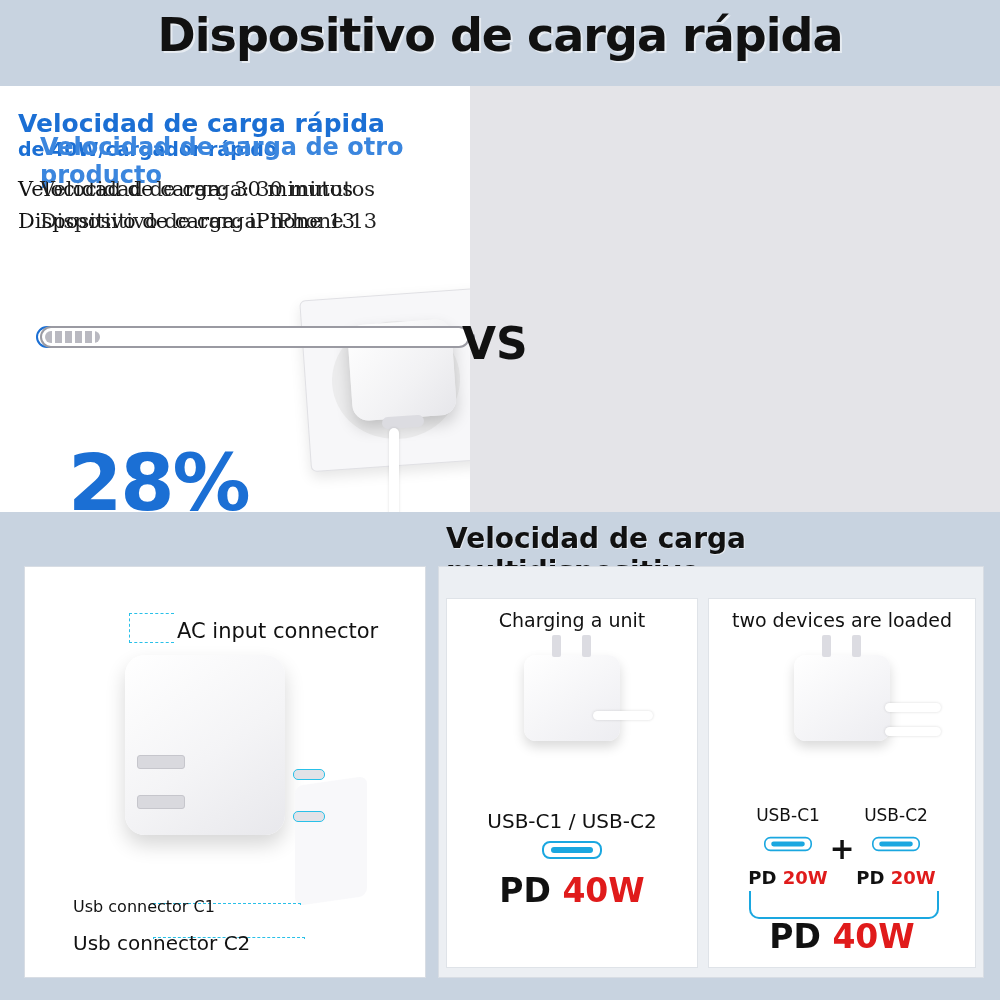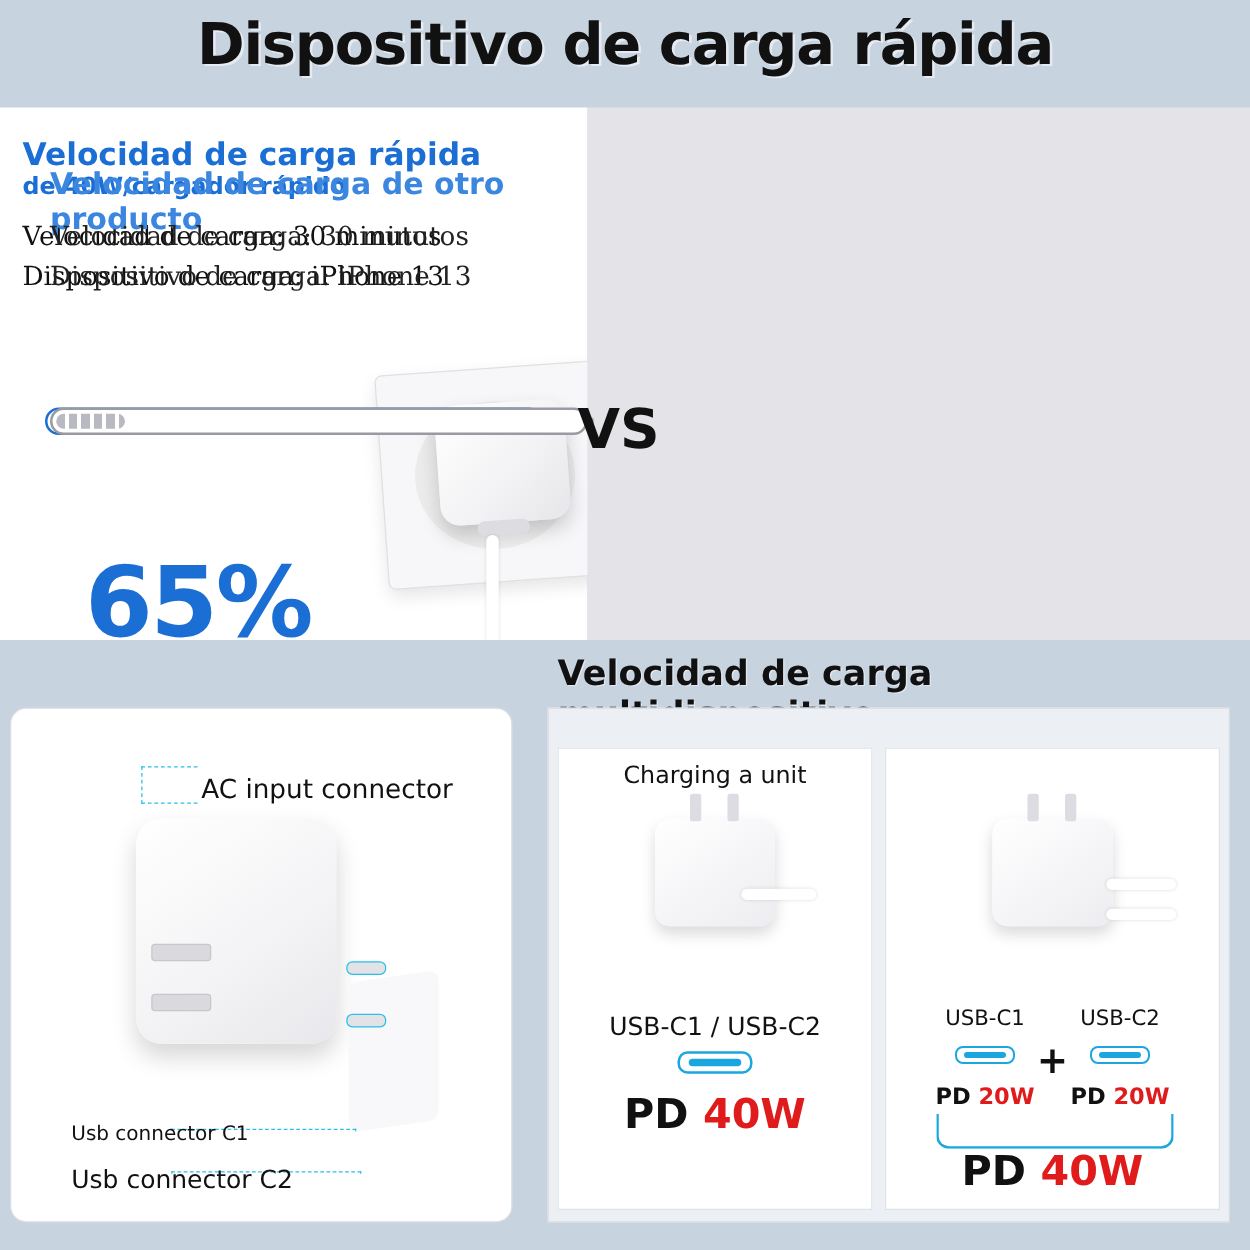--- a/index.html
+++ b/index.html
@@ -108,21 +108,21 @@
   .b-title{
     position:absolute;font-weight:bold;font-size:28px;color:#111;
     text-shadow:1px 1px 0 rgba(255,255,255,.5);
   }
   .b-title.left{left:42px;top:6px;}
   .b-title.right{left:446px;top:6px;}
 
   .panel{
     position:absolute;background:#fff;border:1px solid #d8dde4;
   }
-  .panel.parts{left:8px;top:50px;width:400px;height:410px;border-radius:13px;}
+  .panel.parts{left:24px;top:50px;width:400px;height:410px;}
   .panel.multi{left:438px;top:50px;width:544px;height:410px;background:#eceff3;}
 
   .sub-panel{position:absolute;background:#fff;border:1px solid #dfe3e8;}
   .sub-panel.one{left:446px;top:82px;width:250px;height:368px;}
   .sub-panel.two{left:708px;top:82px;width:266px;height:368px;}
 
   .sub-cap{
     position:absolute;width:100%;text-align:center;top:10px;
     font-size:19px;color:#111;font-family:"DejaVu Sans", sans-serif;
   }
@@ -207,21 +207,21 @@
         <div>Dispositivo de carga: iPhone 13</div>
       </div>
 
       <div class="outlet-eu">
         <div class="recess"></div>
       </div>
       <div class="charger-eu"></div>
       <div class="port-eu"></div>
       <div class="cable-eu"></div>
 
-      <div class="pct blue">65%</div>
+      <div class="pct blue">28%</div>
     </div>
 
     <div class="pane right">
       
       
       
 
       
     </div>
 
@@ -279,20 +279,21 @@
       <div class="one-label">USB-C1 / USB-C2</div>
       <div class="one-usbc">
         <span class="usbc"></span>
       </div>
       <div class="one-pd">
         <span>PD </span><span class="w">40W</span>
       </div>
     </div>
 
     <div class="sub-panel two">
+      <div class="sub-cap">two devices are loaded</div>
 
       <div class="plug-mini">
         <div class="pr a"></div>
         <div class="pr b"></div>
       </div>
       <div class="mini-cable" style="left:176px;top:104px;width:56px;height:9px;"></div>
       <div class="mini-cable" style="left:176px;top:128px;width:56px;height:9px;"></div>
 
       <div class="two-cols">
         <div class="two-col">

